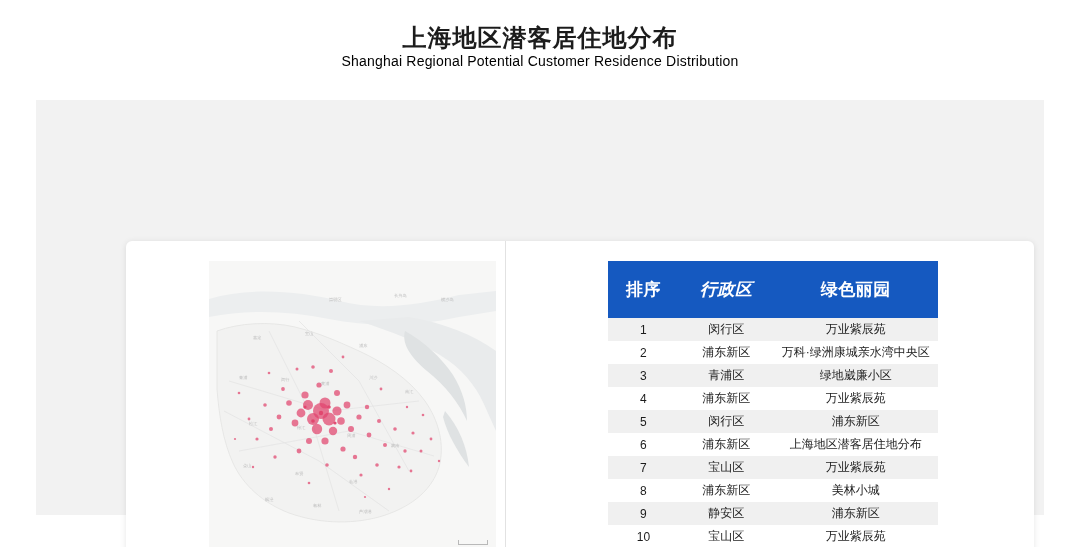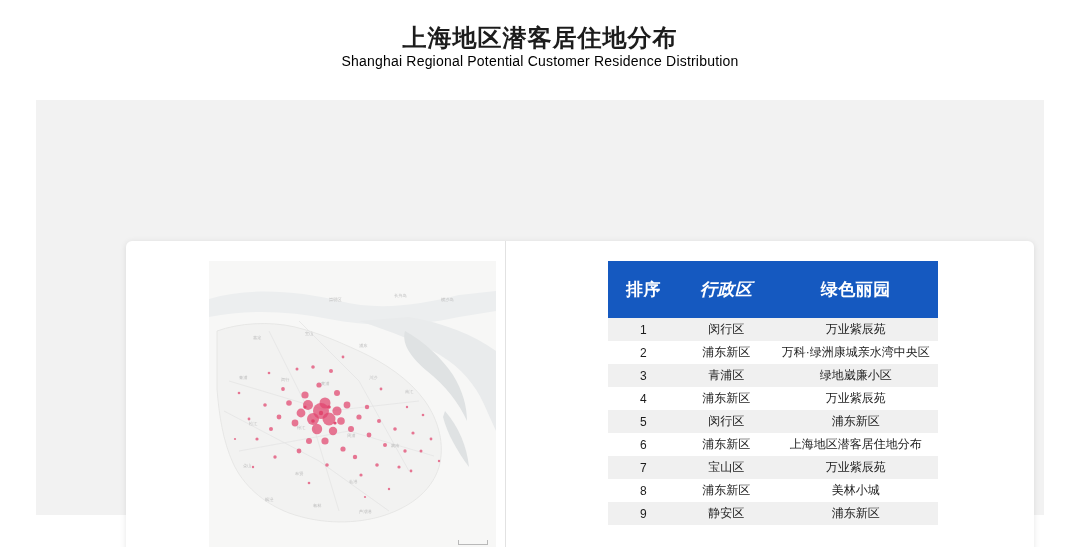--- a/index.html
+++ b/index.html
@@ -307,20 +307,25 @@
               <tr>
                 <td>8</td>
                 <td>浦东新区</td>
                 <td>美林小城</td>
               </tr>
               <tr>
                 <td>9</td>
                 <td>静安区</td>
                 <td>浦东新区</td>
               </tr>
+              <tr>
+                <td>10</td>
+                <td>宝山区</td>
+                <td>万业紫辰苑</td>
+              </tr>
             </tbody>
           </table>
         </div>
 
       </div>
     </div>
   </div>
 
 </div>
 

